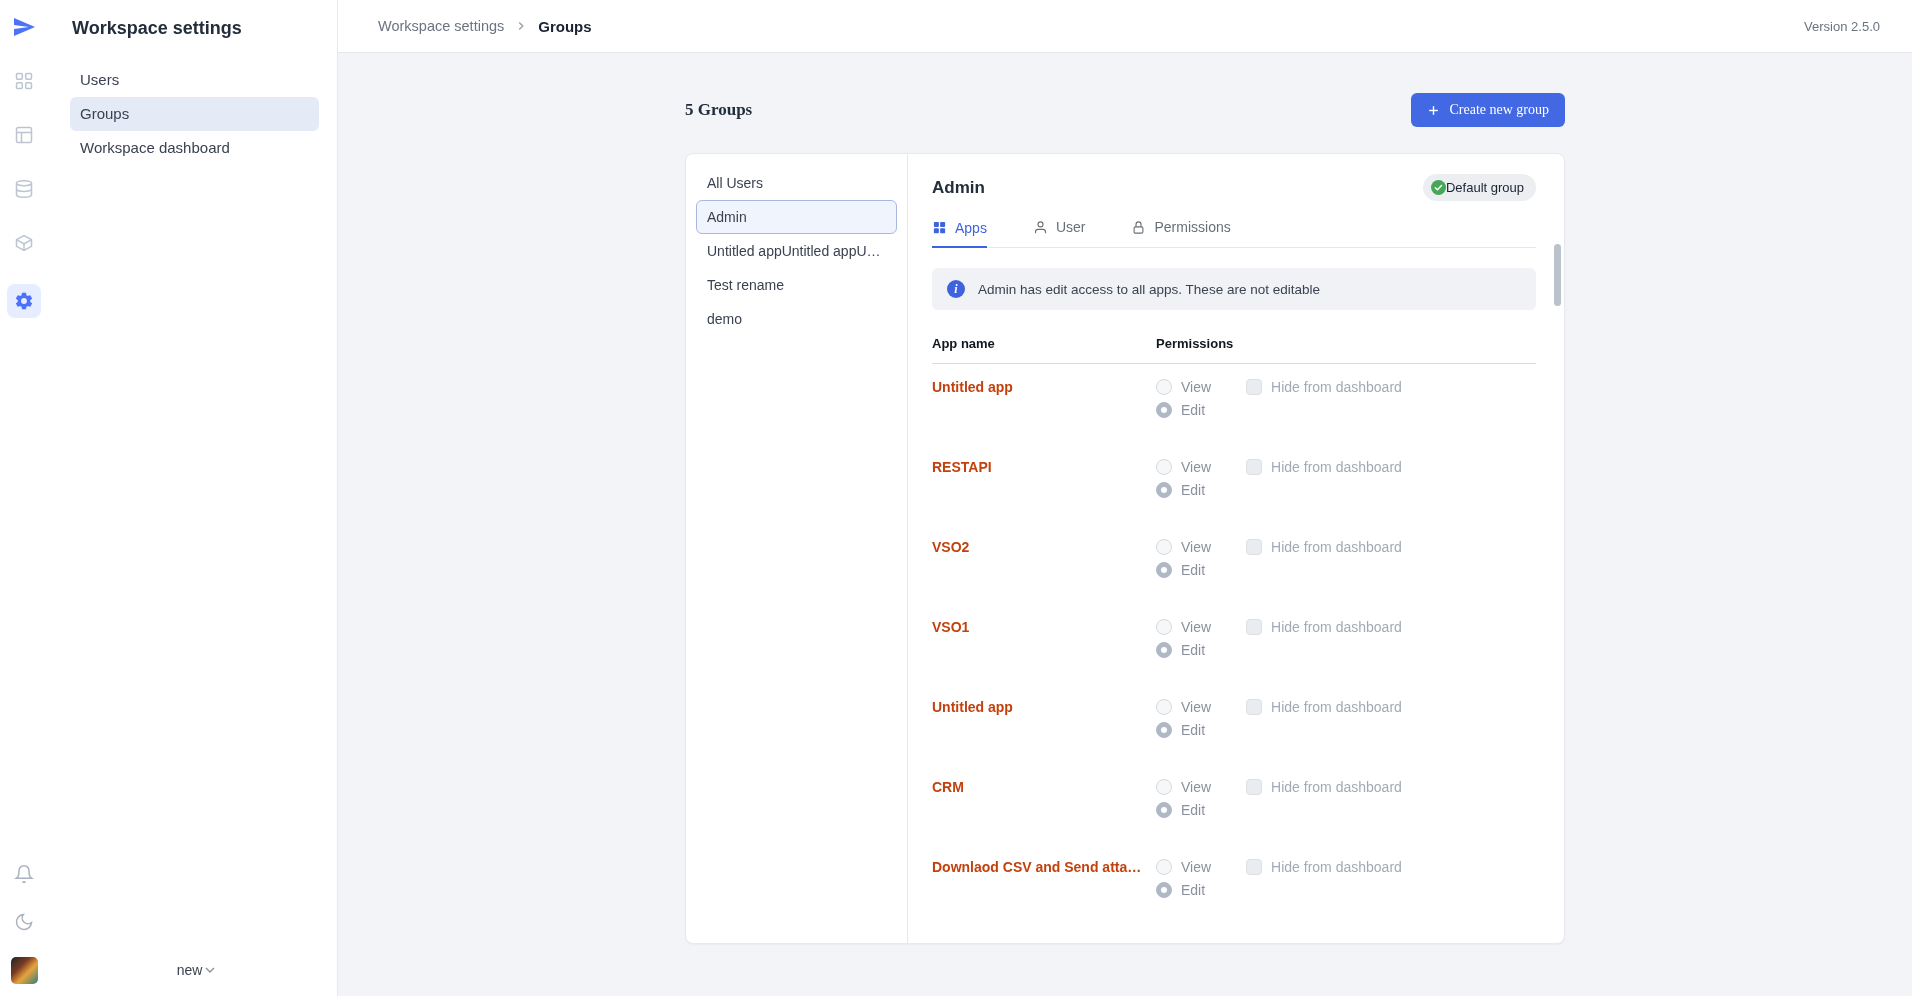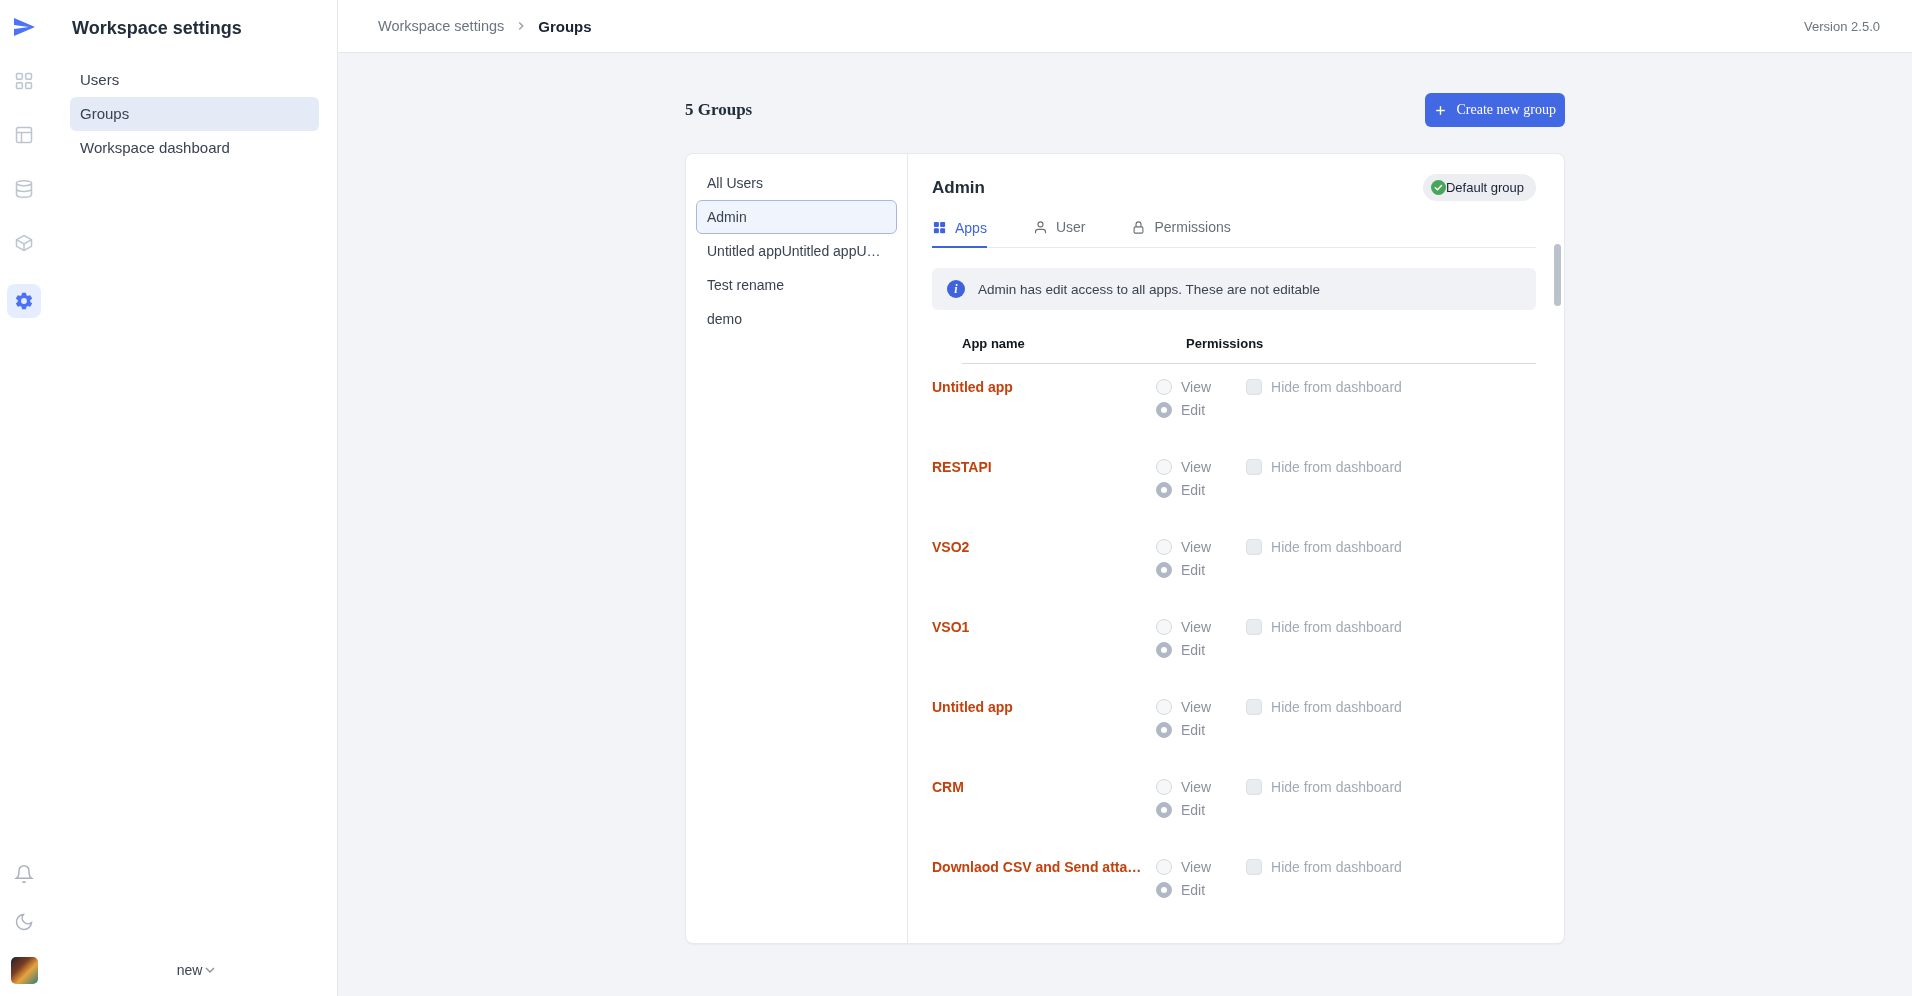--- a/index.html
+++ b/index.html
@@ -73,21 +73,21 @@
 
   .content {
     flex: 1; background: #F2F4F8; overflow: hidden;
     display: flex; justify-content: center;
   }
   .content-inner { width: 880px; padding-top: 40px; display: flex; flex-direction: column; }
 
   .groups-header { display: flex; align-items: center; justify-content: space-between; margin-bottom: 26px; font-family: Liberation Serif, serif; }
   .groups-count { font-size: 17px; font-weight: 600; color: #232E3C; }
   .create-btn {
-    height: 34px; padding: 0 9px;
+    height: 34px; padding: 0 16px;
     background: #4368E3; color: #fff;
     border: none; border-radius: 6px; cursor: pointer;
     font-family: inherit; font-size: 14px;
     display: flex; align-items: center; gap: 9px;
   }
   .create-btn svg { width: 13px; height: 13px; }
 
   
   .card {
     background: #fff; border: 1px solid #E7E9EE; border-radius: 8px;
@@ -130,21 +130,21 @@
   .info-icon {
     width: 18px; height: 18px; flex: 0 0 18px; border-radius: 50%;
     background: #3E63DD; color: #fff;
     font-family: "Liberation Serif", serif; font-style: italic; font-weight: 700; font-size: 12px;
     display: flex; align-items: center; justify-content: center;
   }
 
   .table-head {
     display: flex; margin-top: 26px; padding-bottom: 12px;
     border-bottom: 1px solid #D7DBDF;
-    font-size: 13px; font-weight: 700; color: #11181C; margin-left: 30px;
+    font-size: 13px; font-weight: 700; color: #11181C;
   }
   .col-app { width: 224px; flex: 0 0 224px; padding-right: 12px; }
 
   .app-row { display: flex; height: 80px; padding-top: 15px; }
   .app-name {
     width: 224px; flex: 0 0 224px; padding-right: 12px;
     font-size: 14px; font-weight: 600; color: #c2410c;
     white-space: nowrap; overflow: hidden; text-overflow: ellipsis;
   }
   .perm-cell { flex: 1; display: flex; flex-direction: column; gap: 7px; }

